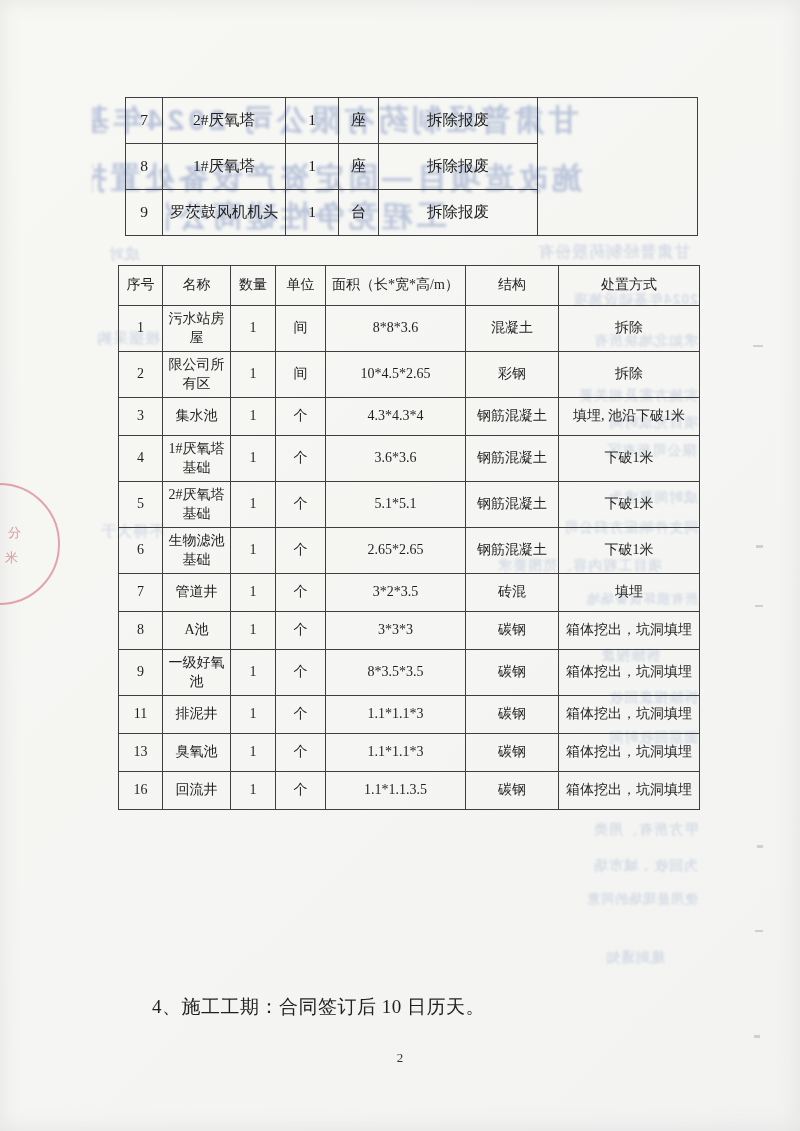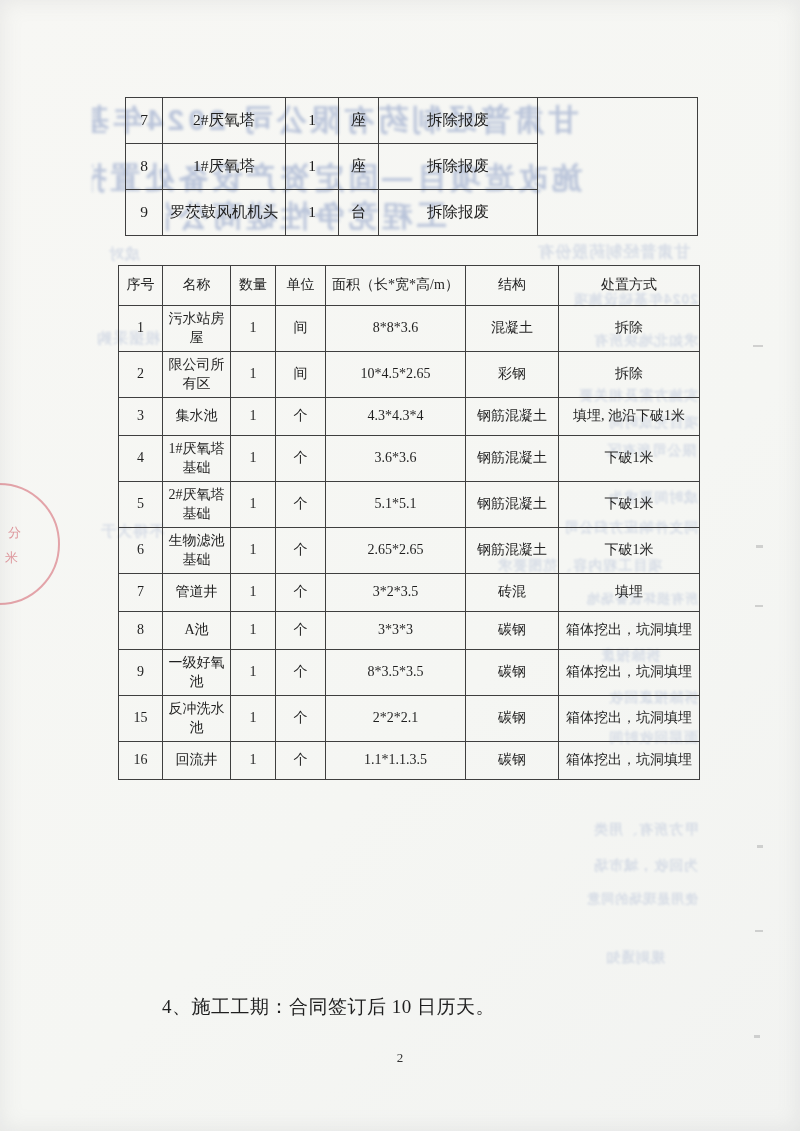--- a/index.html
+++ b/index.html
@@ -36,21 +36,21 @@
   .main-tbl td,.main-tbl th{font-size:14px;}
   .main-tbl thead tr{height:40px;}
   .main-tbl tbody tr{height:38px;}
   .main-tbl tbody tr.tall{height:46px;}
   
   .section-title{
     position:absolute;left:152px;top:237px;
     font-size:19px;letter-spacing:.5px;z-index:3;
   }
   .footer-line{
-    position:absolute;left:162px;top:994px;
+    position:absolute;left:152px;top:994px;
     font-size:19px;letter-spacing:.5px;z-index:3;
   }
   .page-number{
     position:absolute;left:0;top:1050px;width:800px;
     text-align:center;font-size:13px;color:#333;z-index:3;
   }
   
   .ghost{
     position:absolute;
     color:#2d4f9e;
@@ -255,26 +255,35 @@
         </tr>
         <tr class="tall">
           <td>9</td>
           <td>一级好氧池</td>
           <td>1</td>
           <td>个</td>
           <td>8*3.5*3.5</td>
           <td>碳钢</td>
           <td>箱体挖出，坑洞填埋</td>
         </tr>
-        <tr class="tall">
-          <td>15</td>
-          <td>反冲洗水池</td>
-          <td>1</td>
-          <td>个</td>
-          <td>2*2*2.1</td>
+        <tr>
+          <td>11</td>
+          <td>排泥井</td>
+          <td>1</td>
+          <td>个</td>
+          <td>1.1*1.1*3</td>
+          <td>碳钢</td>
+          <td>箱体挖出，坑洞填埋</td>
+        </tr>
+        <tr>
+          <td>13</td>
+          <td>臭氧池</td>
+          <td>1</td>
+          <td>个</td>
+          <td>1.1*1.1*3</td>
           <td>碳钢</td>
           <td>箱体挖出，坑洞填埋</td>
         </tr>
         <tr>
           <td>16</td>
           <td>回流井</td>
           <td>1</td>
           <td>个</td>
           <td>1.1*1.1.3.5</td>
           <td>碳钢</td>

